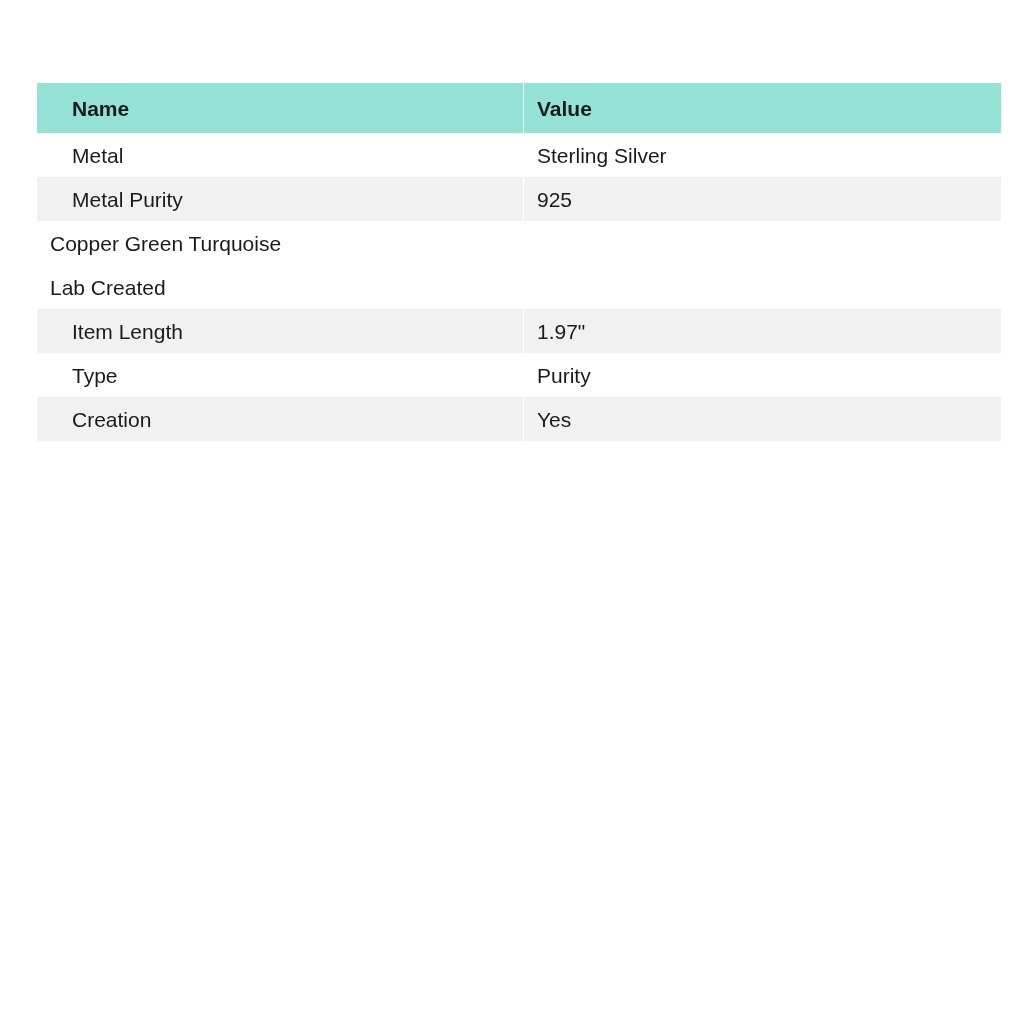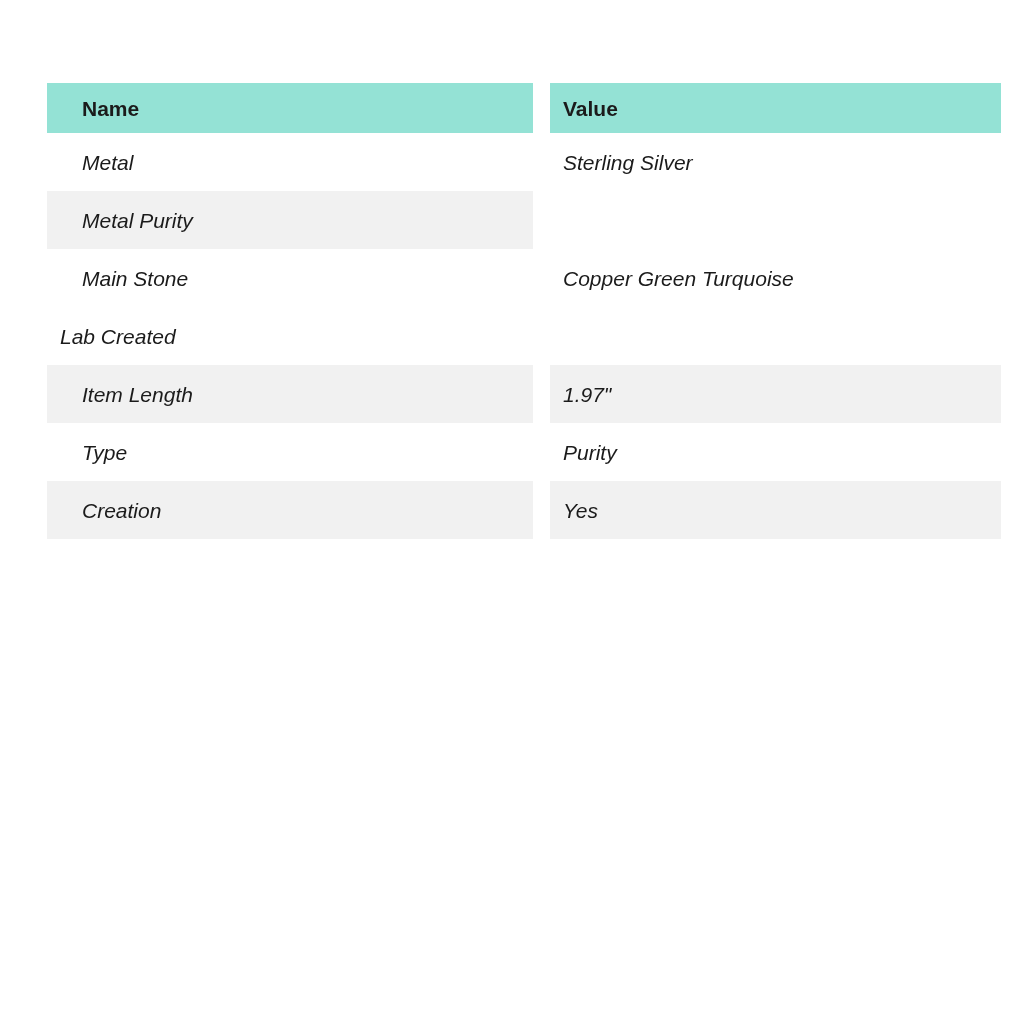--- a/index.html
+++ b/index.html
@@ -22,59 +22,58 @@
   .spec-table {
     position: absolute;
     left: 37px;
     top: 83px;
     width: 964px;
     background: var(--page-bg);
   }
   .row {
     display: grid;
     grid-template-columns: 486px 1fr;
-    column-gap: 17px;        
+    column-gap: 1px;        
     background: var(--divider);
-    margin-left: 10px;
   }
   .cell {
     display: flex;
     align-items: center;
     font-size: 21px;
     line-height: 1;
     background: var(--row-bg);
   }
   .cell.col-name  { padding-left: 35px; }
   .cell.col-value { padding-left: 13px; }
   .row.header .cell {
     height: 50px;
     background: var(--header-bg);
     font-weight: 700;
   }
-  .row.body .cell { height: 58px; font-style: italic; }
+  .row.body .cell { height: 44px; }
   .row.body.alt .cell { background: var(--row-alt-bg); }
 </style>
 </head>
 <body>
 
 <div class="spec-table">
   <div class="row header">
     <div class="cell col-name">Name</div>
     <div class="cell col-value">Value</div>
   </div>
   <div>
       <div class="row body">
     <div class="cell col-name">Metal</div>
     <div class="cell col-value">Sterling Silver</div>
   </div>
       <div class="row body alt">
     <div class="cell col-name">Metal Purity</div>
+    <div class="cell col-value">925</div>
   </div>
       <div class="row body">
-    <div class="cell col-name">Main Stone</div>
     <div class="cell col-value">Copper Green Turquoise</div>
   </div>
       <div class="row body">
     <div class="cell col-value">Lab Created</div>
   </div>
       <div class="row body alt">
     <div class="cell col-name">Item Length</div>
     <div class="cell col-value">1.97"</div>
   </div>
       <div class="row body">

